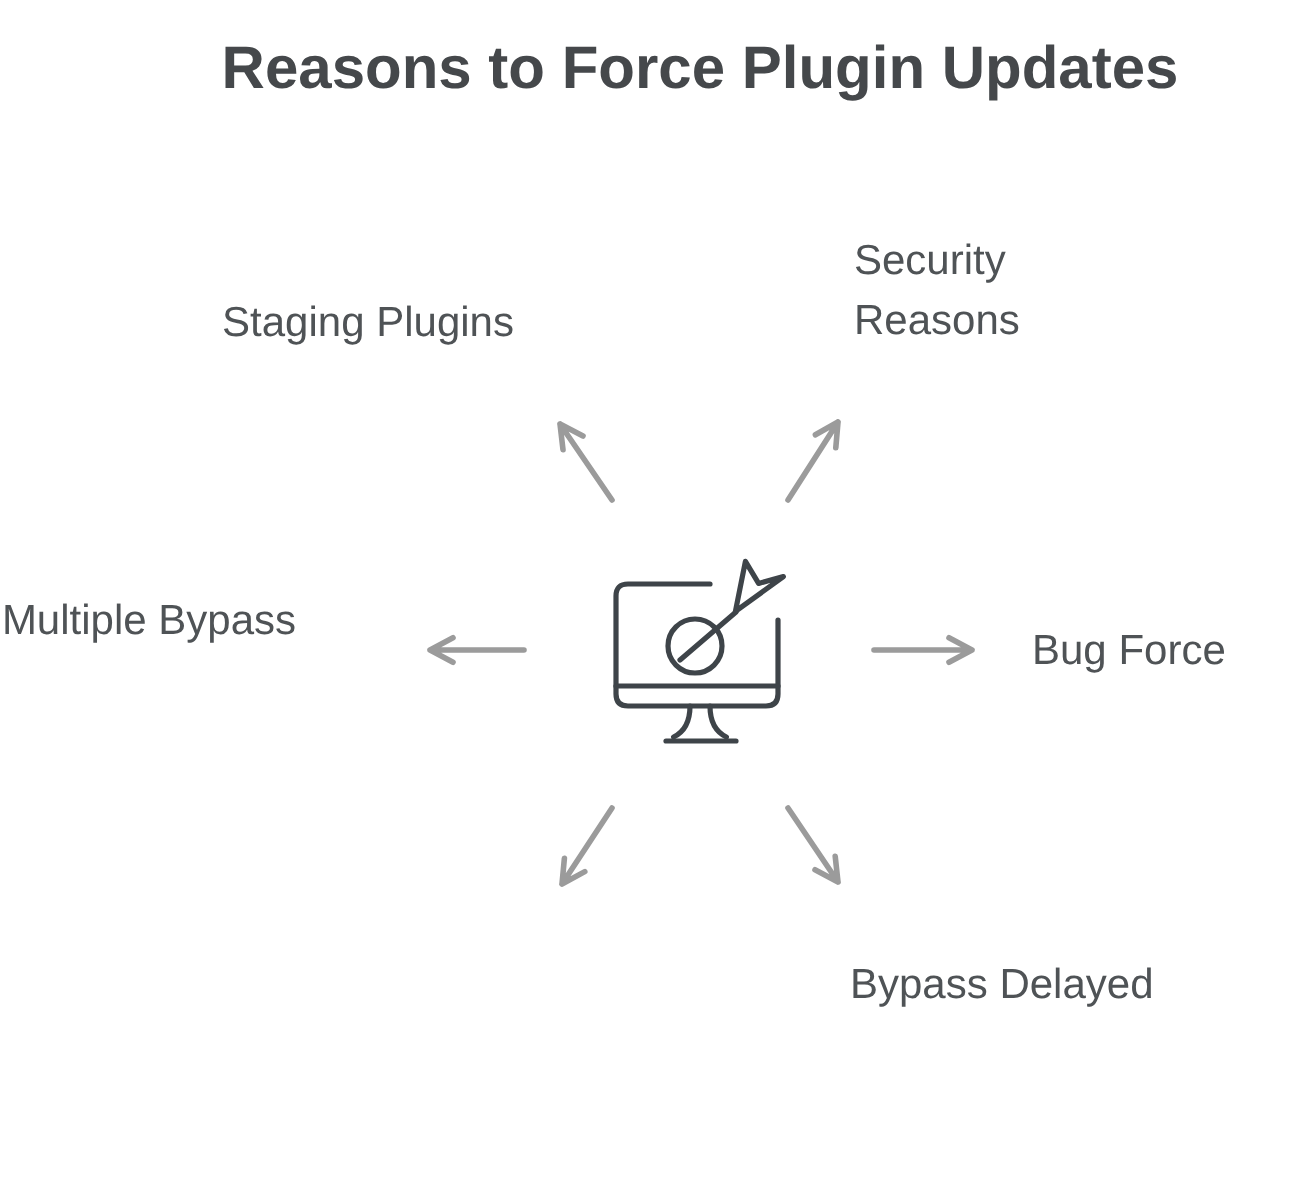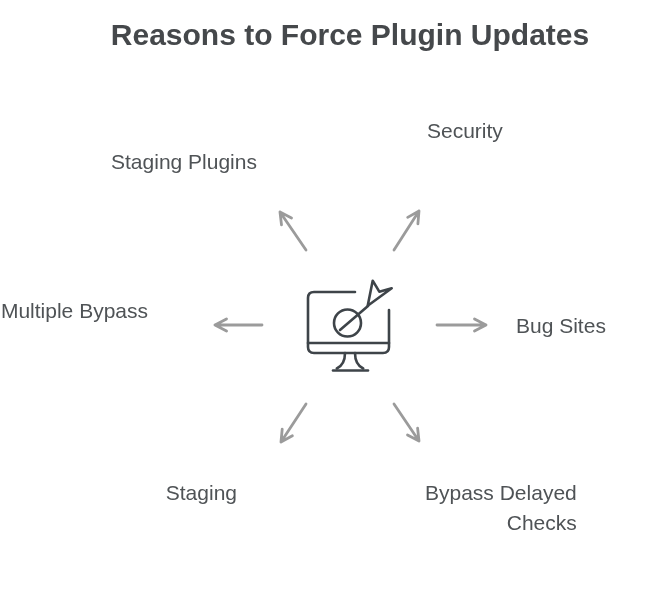--- a/index.html
+++ b/index.html
@@ -66,32 +66,31 @@
     <path d="M37 54 L65 30"></path>
     <polygon fill="#ffffff" points="64.7,29.7 69.7,4.7 76.3,15.7 88.7,12.3"></polygon>
   </svg>
 
   <div class="node node-custom-plugins">
     <span class="line">Staging Plugins</span>
   </div>
 
   <div class="node node-security-reasons">
     <span class="line">Security</span>
+    <span class="line">Reasons</span>
   </div>
 
   <div class="node node-managing-multiple-sites">
     <span class="line">Multiple Bypass</span>
   </div>
 
   <div class="node node-bug-fixes">
-    <span class="line">Bug Sites</span>
+    <span class="line">Bug Force</span>
   </div>
 
   <div class="node node-staging-environments">
-    <span class="line">Staging</span>
   </div>
 
   <div class="node node-bypass-delayed-checks">
     <span class="line">Bypass Delayed</span>
-    <span class="line">Checks</span>
   </div>
 
 </div>
 
 </body></html>

